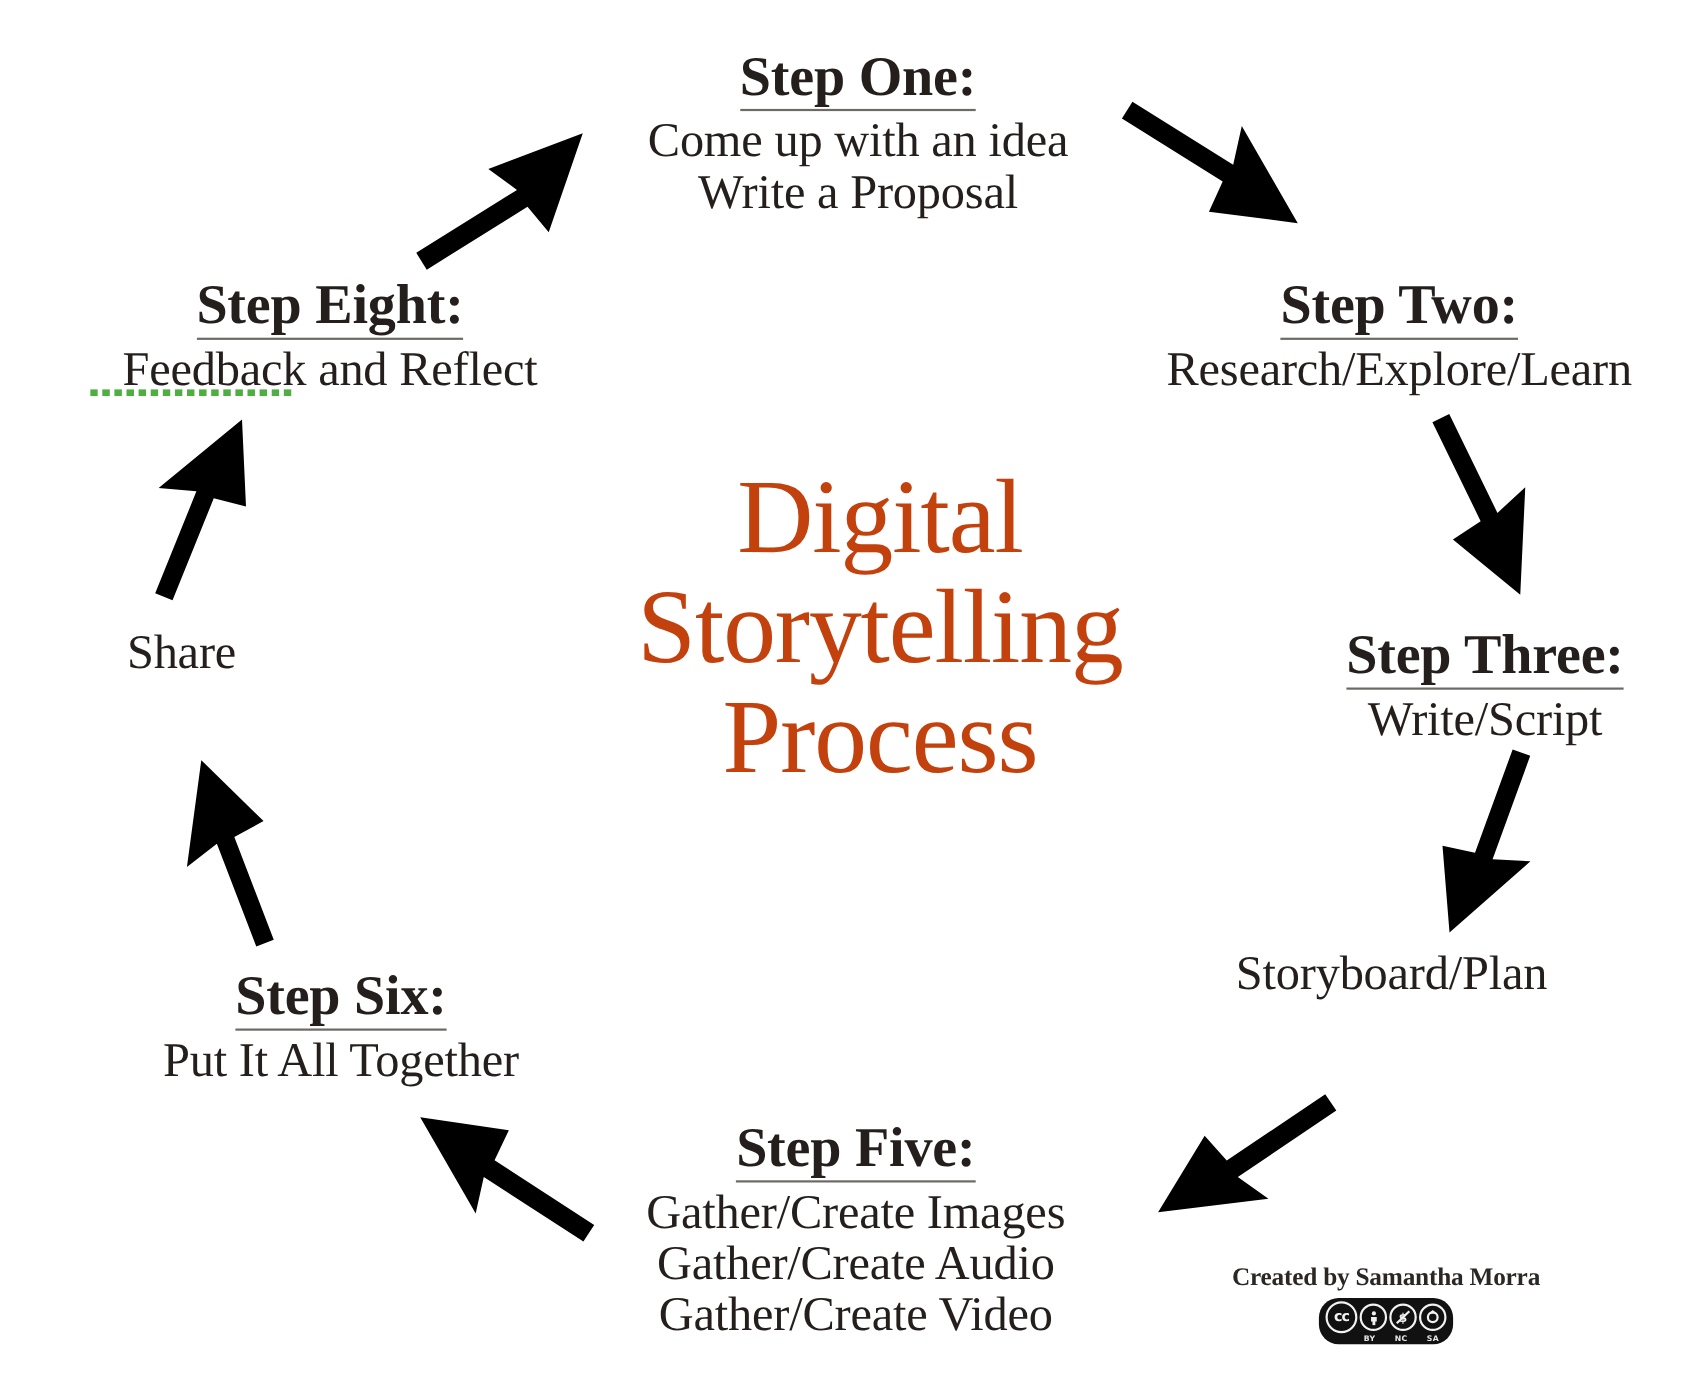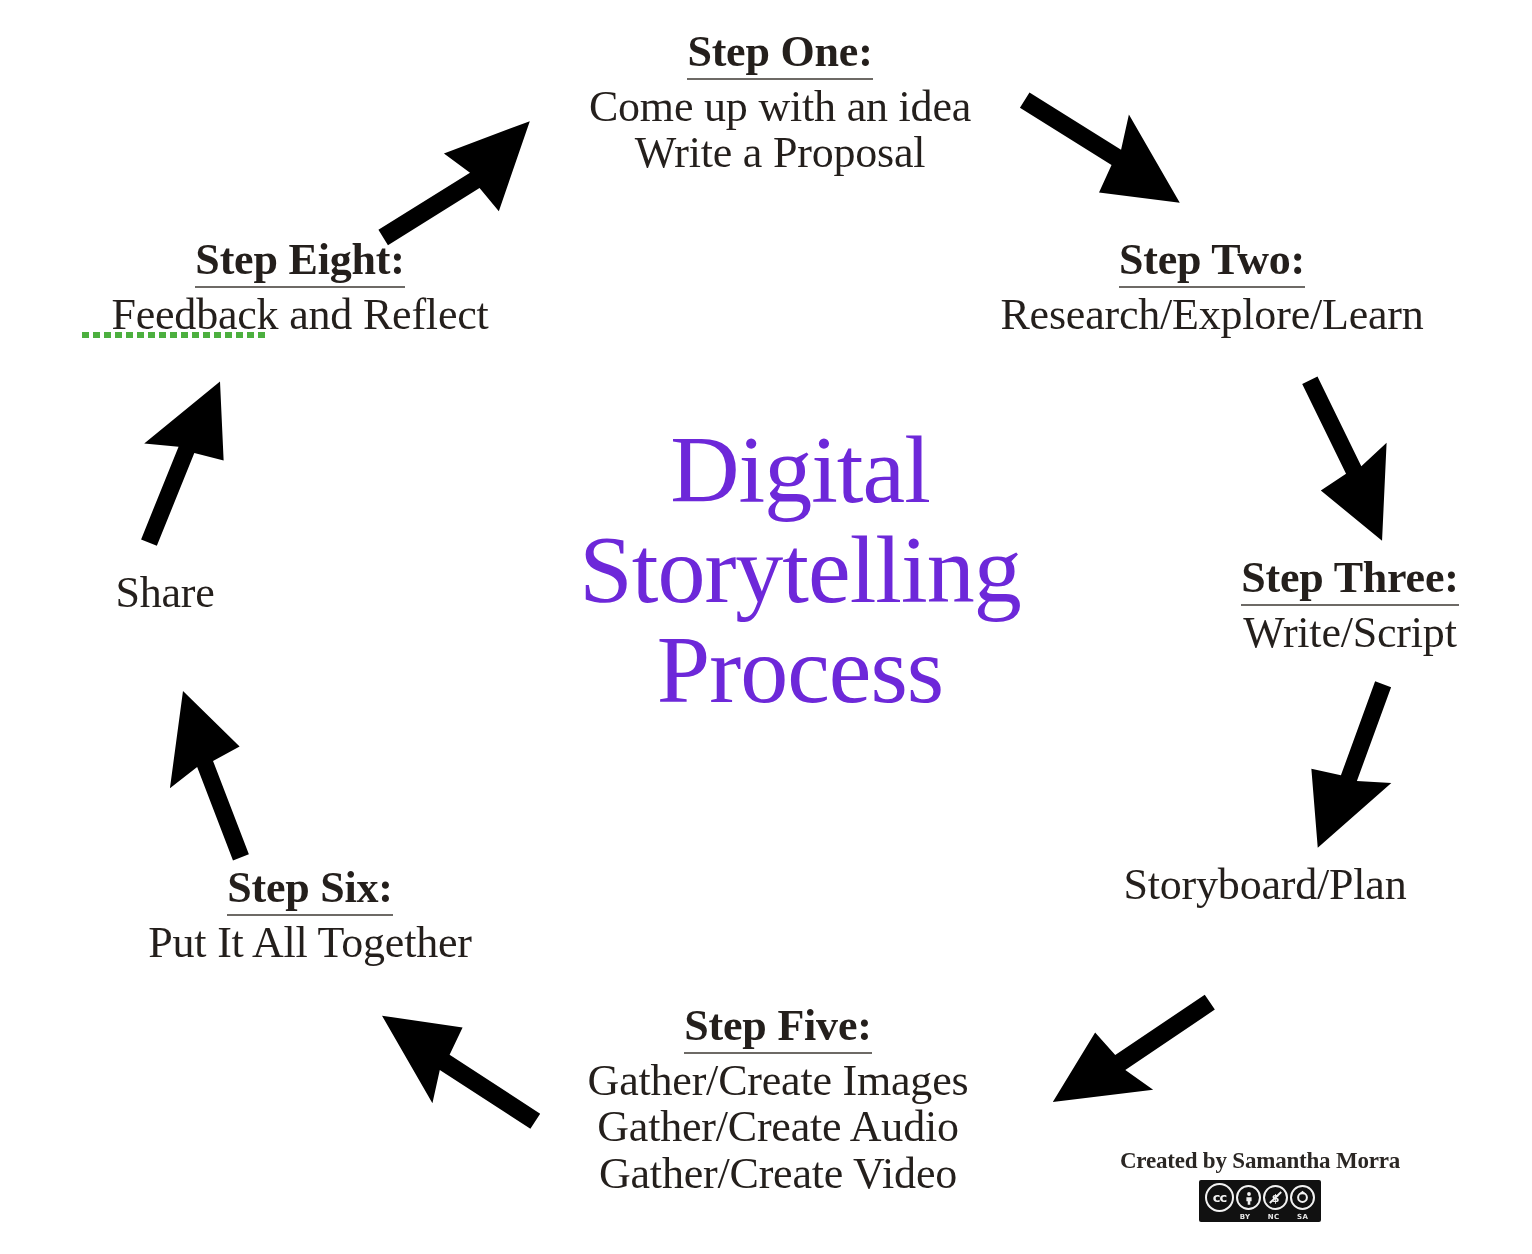--- a/index.html
+++ b/index.html
@@ -31,26 +31,26 @@
   
   .step {
     position: absolute;
     text-align: center;
     line-height: 1.06;
     color: #241f1c;
     white-space: nowrap;
   }
   .step-title {
     display: block;
-    font-size: 44px;
+    font-size: 51px;
     font-weight: 700;
     letter-spacing: -0.2px;
     padding-bottom: 2px;
     border-bottom: 2px solid #6d6a66;
-    margin: 3px auto 4px auto;
+    margin: 17px auto 4px auto;
     width: -moz-fit-content;
     width: fit-content;
   }
   .step-line {
     display: block;
     font-size: 44px;
     font-weight: 400;
     letter-spacing: -0.2px;
   }
   .step-line.misspelled-lead {
@@ -68,21 +68,21 @@
   }
 
   
   #center-title {
     position: absolute;
     left: 540px;
     top: 420px;
     width: 520px;
     text-align: center;
     line-height: 1.04;
-    color: #6d28d9;
+    color: #c2410c;
   }
   #center-title .t-line {
     display: block;
     font-size: 96px;
     font-weight: 400;
     letter-spacing: -1px;
   }
 
   
   #credit {
@@ -97,21 +97,21 @@
     font-weight: 700;
     color: #2b2724;
     letter-spacing: -0.2px;
     white-space: nowrap;
   }
   #cc-badge {
     margin: 6px auto 16px auto;
     width: 122px;
     height: 42px;
     background: #111111;
-    border-radius: 2px;
+    border-radius: 18px;
     position: relative;
     display: block;
   }
   .cc-row {
     position: absolute;
     left: 0; top: 3px;
     width: 122px;
     height: 29px;
     display: flex;
     align-items: center;
@@ -191,21 +191,21 @@
     <span class="t-line">Storytelling</span>
     <span class="t-line">Process</span>
   </div>
 
   <div class="step" style="left:555px; top:26px; width:450px;">
     <span class="step-title">Step One:</span>
     <span class="step-line">Come up with an idea</span>
     <span class="step-line">Write a Proposal</span>
   </div>
 
-  <div class="step" style="left:962px; top:234px; width:500px;">
+  <div class="step" style="left:1022px; top:234px; width:500px;">
     <span class="step-title">Step Two:</span>
     <span class="step-line">Research/Explore/Learn</span>
   </div>
 
   <div class="step" style="left:1180px; top:552px; width:340px;">
     <span class="step-title">Step Three:</span>
     <span class="step-line">Write/Script</span>
   </div>
 
   <div class="step" style="left:1085px; top:862px; width:360px;">

